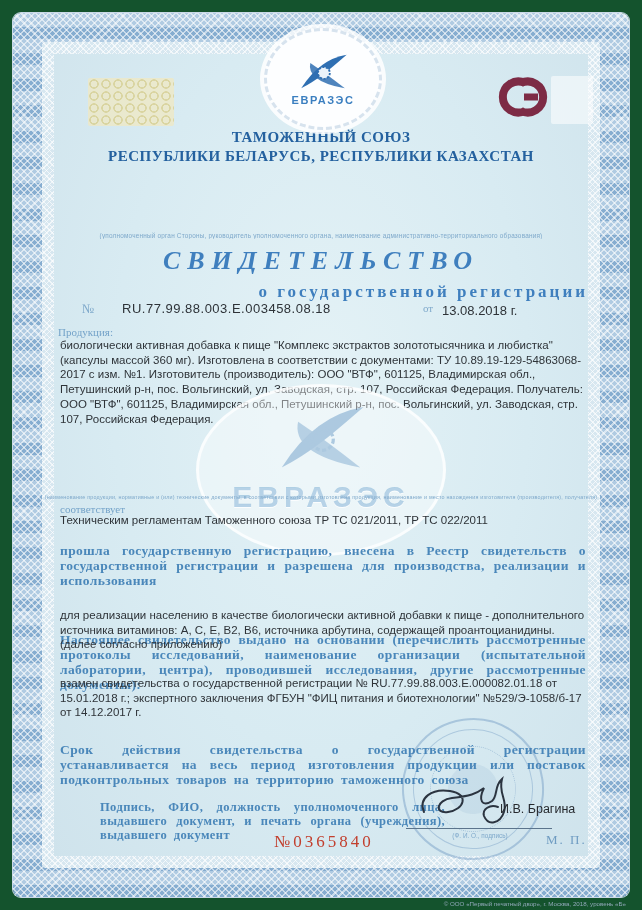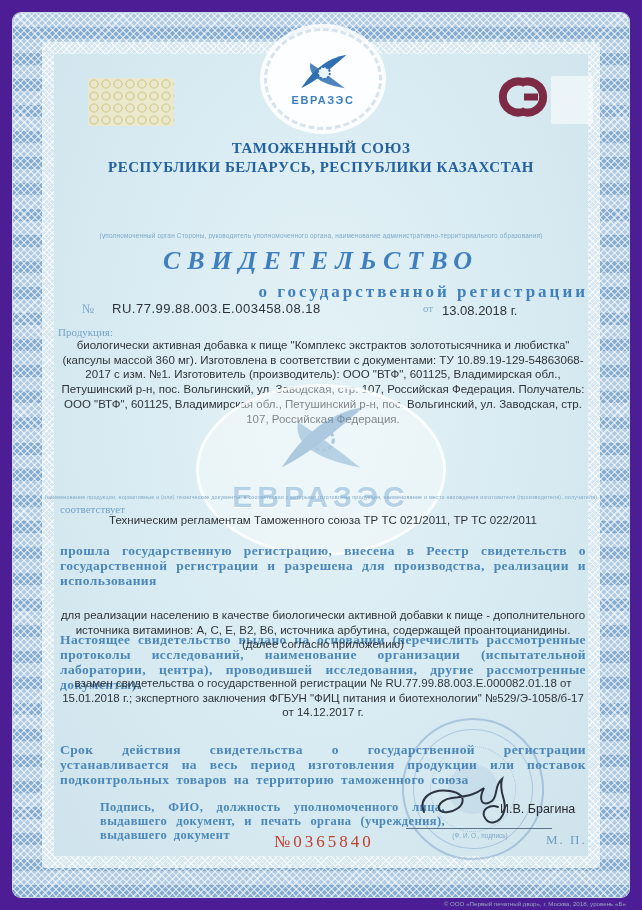--- a/index.html
+++ b/index.html
@@ -1,17 +1,17 @@
 <!DOCTYPE html>
 <html><head>
 <meta charset="utf-8">
 <style>
   html,body{margin:0;padding:0;}
   body{width:642px;height:910px;font-family:"Liberation Sans",sans-serif;background:#f4f4f2;}
-  .page{position:relative;width:642px;height:910px;background:#4c1d95;overflow:hidden;}
+  .page{position:relative;width:642px;height:910px;background:#14532d;overflow:hidden;}
 
   
   .band{position:absolute;inset:13px;border-radius:8px;
     background:
       repeating-linear-gradient(45deg, rgba(255,255,255,.55) 0 1.5px, rgba(255,255,255,0) 1.5px 5px),
       repeating-linear-gradient(-45deg, rgba(255,255,255,.55) 0 1.5px, rgba(255,255,255,0) 1.5px 5px),
       repeating-linear-gradient(0deg, #86add0 0 12px, #b0cbe2 12px 26px);
     box-shadow:0 0 0 1px #c9d9e8;}
   .band-inner{position:absolute;inset:42px;border-radius:4px;background:#d7e7f0;
     background-image:
@@ -34,37 +34,37 @@
     background:
       radial-gradient(circle at 6px 6px, rgba(226,216,150,.0) 3px, rgba(214,202,128,.8) 3.5px 4.5px, rgba(226,216,150,0) 5px);
     background-size:12px 12px;background-color:#efe9c6;border-radius:2px;}
 
   
   .se-mark{left:437px;top:18px;width:64px;height:50px;}
   .white-rect{left:497px;top:22px;width:42px;height:48px;background:rgba(255,255,255,.55);border-radius:2px;}
 
   
   .union-title{left:0;top:74px;width:100%;text-align:center;font-family:"Liberation Serif",serif;
-    font-weight:bold;color:#24619f;font-size:15px;line-height:1.25;letter-spacing:.5px;margin-top:11px;}
+    font-weight:bold;color:#24619f;font-size:15px;line-height:1.25;letter-spacing:.5px;}
   .authority{left:0;top:132px;width:100%;text-align:center;color:#2e3338;font-size:11.5px;line-height:1.3;}
   .tiny-note{color:#7fa9cb;font-size:6.4px;letter-spacing:.2px;text-align:center;width:100%;white-space:nowrap;overflow:hidden;}
   .note1{left:0;top:178px;}
   .doc-title{left:0;top:192px;width:100%;text-align:center;font-family:"Liberation Serif",serif;
     font-weight:bold;color:#3f7fbe;font-size:26px;letter-spacing:7px;font-style:italic;}
   .doc-subtitle{left:0;top:228px;width:100%;text-align:right;font-family:Liberation Serif, serif;
     font-weight:bold;color:#3f7fbe;font-size:17px;letter-spacing:3px;}
 
   .reg-row{left:28px;top:247px;width:500px;font-size:13px;}
   .reg-label{color:#7fa9cb;font-family:"Liberation Serif",serif;font-size:13px;}
-  .reg-number{color:#2e3338;margin-left:14px;letter-spacing:.5px;}
+  .reg-number{color:#2e3338;margin-left:24px;letter-spacing:.5px;}
   .date-label{color:#7fa9cb;font-family:"Liberation Serif",serif;font-size:11px;position:absolute;left:341px;top:1px;}
   .date-value{color:#2e3338;position:absolute;left:360px;top:2px;}
 
   .blue-label{font-family:"Liberation Serif",serif;color:#74a3c9;font-size:11px;}
-  .black-par{color:#2e3338;font-size:11.5px;line-height:1.28;text-align:center;}
+  .black-par{color:#2e3338;font-size:11.5px;line-height:1.28;text-align:left;}
   .blue-par{font-family:"Liberation Serif",serif;color:#4a87ba;font-size:13.5px;line-height:1.12;
     text-align:justify;letter-spacing:.4px;word-spacing:3px;font-weight:bold;}
 
   .prod-label{left:4px;top:272px;}
   .prod-text{left:6px;top:284px;width:526px;}
 
   
   .watermark{left:142px;top:330px;width:250px;height:172px;z-index:0;}
   .wm-oval{position:absolute;inset:0;border-radius:50%;background:rgba(255,255,255,.4);
     border:3px solid rgba(255,255,255,.75);}

